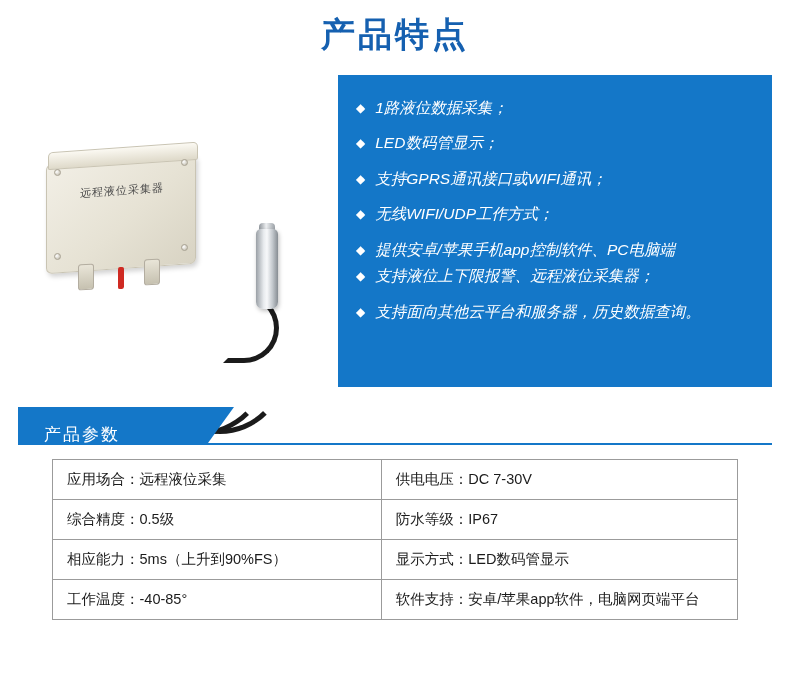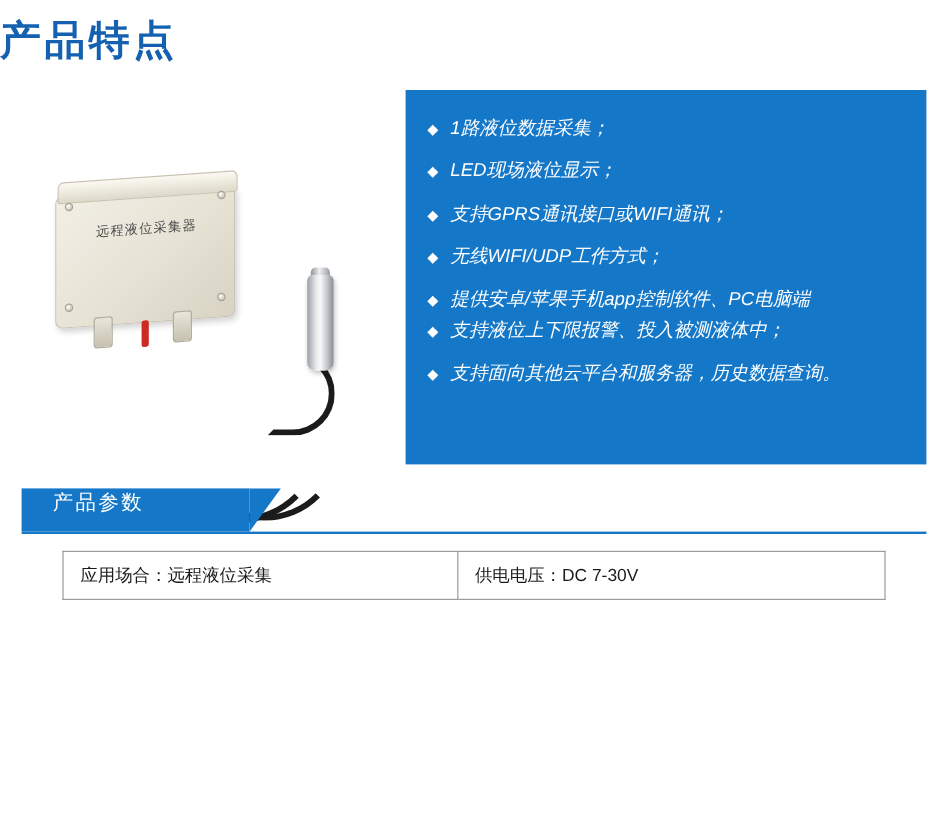--- a/index.html
+++ b/index.html
@@ -11,21 +11,21 @@
     width: 790px;
     height: 700px;
     background: #ffffff;
     font-family: "Liberation Sans", "DejaVu Sans", sans-serif;
     position: relative;
     overflow: hidden;
   }
 
   
   .page-title {
-    text-align: left;
+    text-align: center;
     color: #1560b0;
     font-size: 34px;
     font-weight: bold;
     letter-spacing: 3px;
     margin: 14px 0 0 0;
     line-height: 1.2;
   }
 
   
   .hero {
@@ -168,21 +168,21 @@
   .band-blue::after {
     content: "";
     position: absolute;
     right: -26px; top: 0;
     width: 0; height: 0;
     border-top: 36px solid #1477c8;
     border-right: 26px solid transparent;
   }
   .band-text {
     position: absolute;
-    left: 44px; top: 0;
+    left: 44px; top: 16px;
     color: #ffffff;
     font-size: 17px;
     letter-spacing: 2px;
     z-index: 2;
   }
   .band-underline {
     position: absolute;
     left: 18px;
     top: 36px;
     width: 754px;
@@ -236,37 +236,37 @@
     <div class="probe"></div>
   </div>
 
   <div class="features">
     <div class="feature-row">
       <span class="diamond">◆</span>
       <span class="feature-text">1路液位数据采集；</span>
     </div>
     <div class="feature-row">
       <span class="diamond">◆</span>
-      <span class="feature-text">LED现场液位显示；</span>
+      <span class="feature-text">LED数码管显示；</span>
     </div>
     <div class="feature-row">
       <span class="diamond">◆</span>
       <span class="feature-text">支持GPRS通讯接口或WIFI通讯；</span>
     </div>
     <div class="feature-row">
       <span class="diamond">◆</span>
       <span class="feature-text">无线WIFI/UDP工作方式；</span>
     </div>
     <div class="feature-row" style="margin-bottom:4px;">
       <span class="diamond">◆</span>
       <span class="feature-text">提供安卓/苹果手机app控制软件、PC电脑端</span>
     </div>
     <div class="feature-row">
       <span class="diamond">◆</span>
-      <span class="feature-text">支持液位上下限报警、投入被测液体中；</span>
+      <span class="feature-text">支持液位上下限报警、远程液位采集器；</span>
     </div>
     <div class="feature-row">
       <span class="diamond">◆</span>
       <span class="feature-text">支持面向其他云平台和服务器，历史数据查询。</span>
     </div>
   </div>
 </div>
 
 <div class="section-band">
   <div class="band-blue"></div>
@@ -274,15 +274,27 @@
   <div class="band-underline"></div>
 </div>
 
 <div class="spec-wrap">
   <table class="spec">
     <tbody>
       <tr>
         <td class="left">应用场合：远程液位采集</td>
         <td class="right">供电电压：DC 7-30V</td>
       </tr>
+      <tr>
+        <td class="left">综合精度：0.5级</td>
+        <td class="right">防水等级：IP67</td>
+      </tr>
+      <tr>
+        <td class="left">相应能力：5ms（上升到90%FS）</td>
+        <td class="right">显示方式：LED数码管显示</td>
+      </tr>
+      <tr>
+        <td class="left">工作温度：-40-85°</td>
+        <td class="right">软件支持：安卓/苹果app软件，电脑网页端平台</td>
+      </tr>
     </tbody>
   </table>
 </div>
 
 </body></html>

